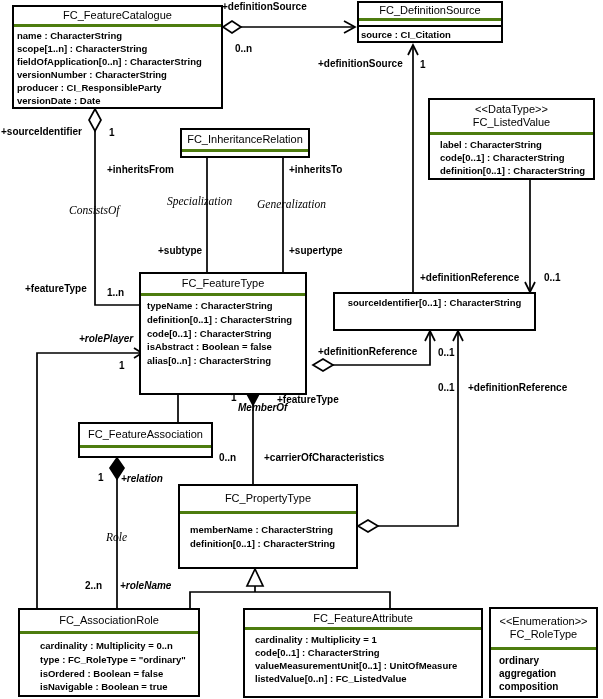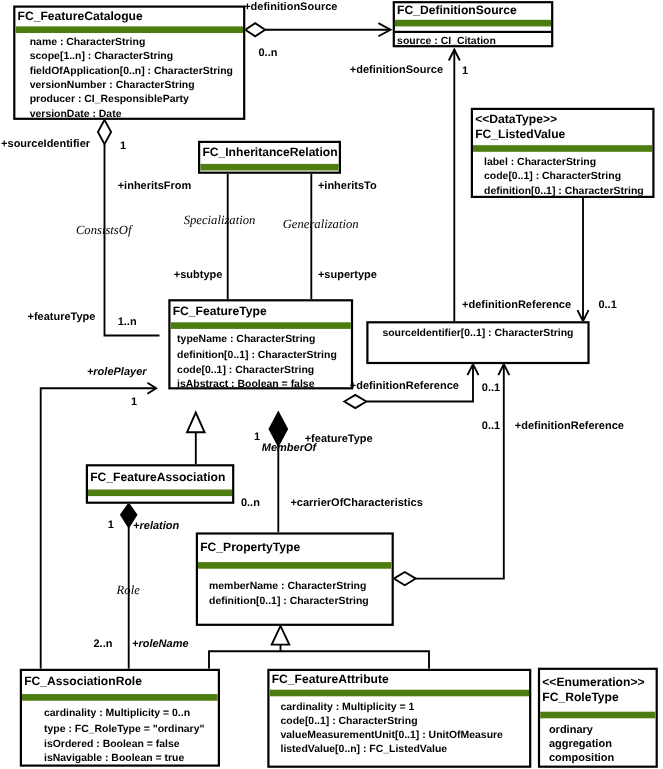--- a/index.html
+++ b/index.html
@@ -1,24 +1,24 @@
 <!DOCTYPE html>
 <html><head>
 <meta charset="utf-8">
 <style>
   html,body{margin:0;padding:0;background:#ffffff;}
   #canvas{position:relative;width:603px;height:699px;background:#ffffff;
           font-family:"Liberation Sans",sans-serif;overflow:hidden;}
   #wires{position:absolute;left:0;top:0;width:603px;height:699px;}
   .cls{position:absolute;background:#ffffff;border:2px solid #000;box-sizing:border-box;overflow:hidden;}
-  .cname{border-bottom:6px solid #4d7c0f;font-weight:bold;font-size:11px;
+  .cname{border-bottom:3px solid #4d7c0f;text-align:center;font-weight:normal;font-size:11px;
          line-height:13px;padding:2px 2px;white-space:nowrap;}
   .strip{border-bottom:2px solid #000;height:4px;}
   .estrip{height:8px;}
-  .attrs{padding:2px 13px;font-weight:bold;font-size:9.5px;line-height:13px;white-space:nowrap;}
+  .attrs{padding:2px 3px;font-weight:bold;font-size:9.5px;line-height:13px;white-space:nowrap;}
   .attr{white-space:nowrap;}
   .lbl{position:absolute;font-size:10px;font-weight:bold;line-height:11px;white-space:nowrap;color:#000;}
   .lbl.it{font-style:italic;}
   .lbl.ser{font-family:"Liberation Serif",serif;font-style:italic;font-weight:normal;font-size:11.5px;}
 </style>
 </head>
 <body>
 
 <div id="canvas">
 
@@ -121,21 +121,21 @@
       <div class="attr">code[0..1] : CharacterString</div>
       <div class="attr">definition[0..1] : CharacterString</div>
     </div>
   </div>
 
   <div class="cls" style="left:180px;top:128px;width:130px;height:30px">
     <div class="cname" style="padding:3px 2px">FC_InheritanceRelation</div>
     <div class="estrip"></div>
   </div>
 
-  <div class="cls" style="left:153px;top:272px;width:168px;height:82px">
+  <div class="cls" style="left:139px;top:272px;width:168px;height:123px">
     <div class="cname" style="padding:3px 2px">FC_FeatureType</div>
     <div class="attrs" style="padding:3px 6px;line-height:13.8px">
       <div class="attr">typeName : CharacterString</div>
       <div class="attr">definition[0..1] : CharacterString</div>
       <div class="attr">code[0..1] : CharacterString</div>
       <div class="attr">isAbstract : Boolean = false</div>
       <div class="attr">alias[0..n] : CharacterString</div>
     </div>
   </div>
 

